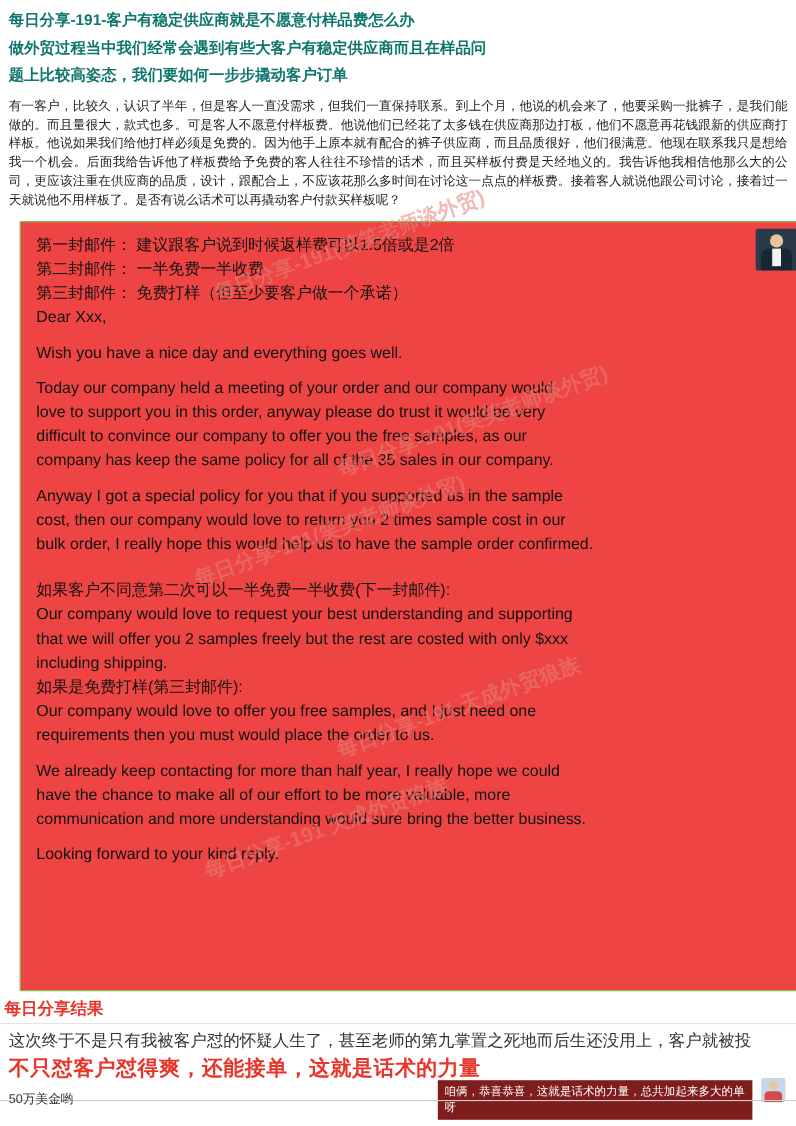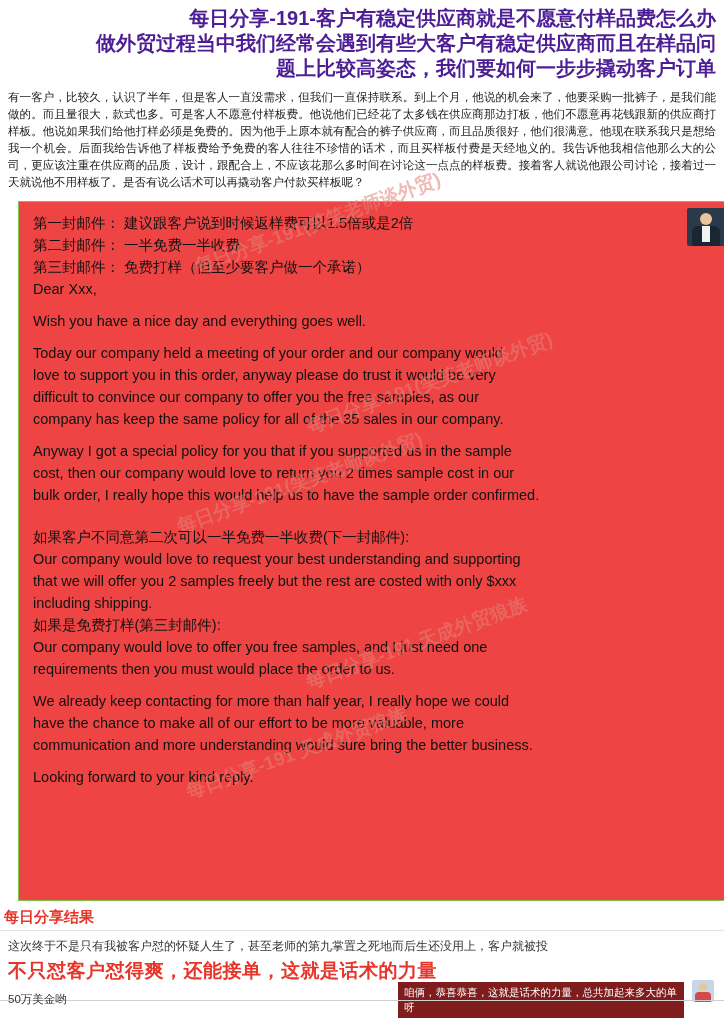--- a/index.html
+++ b/index.html
@@ -17,25 +17,24 @@
   }
   .page {
     width: 724px;
     height: 1024px;
     position: relative;
     box-sizing: border-box;
     padding: 6px 8px 0 8px;
   }
   .title-block {
     font-weight: bold;
-    font-size: 20px;
+    font-size: 14px;
     line-height: 25px;
-    color: #4c1d95;
+    color: #0f766e;
     letter-spacing: 0px;
-    text-align: right;
   }
   .title-line {
     display: block;
     white-space: nowrap;
   }
   .intro {
     margin-top: 8px;
     font-size: 11.5px;
     line-height: 17px;
     color: #222;
@@ -122,21 +121,21 @@
     top: 908px;
     color: #e8352a;
     font-weight: bold;
     font-size: 15px;
   }
   .caption-small {
     position: absolute;
     left: 8px;
     top: 938px;
     width: 700px;
-    font-size: 12px;
+    font-size: 15px;
     line-height: 17px;
     color: #333;
   }
   .red-banner {
     position: absolute;
     left: 8px;
     top: 958px;
     color: #e8352a;
     font-weight: bold;
     font-size: 19px;

